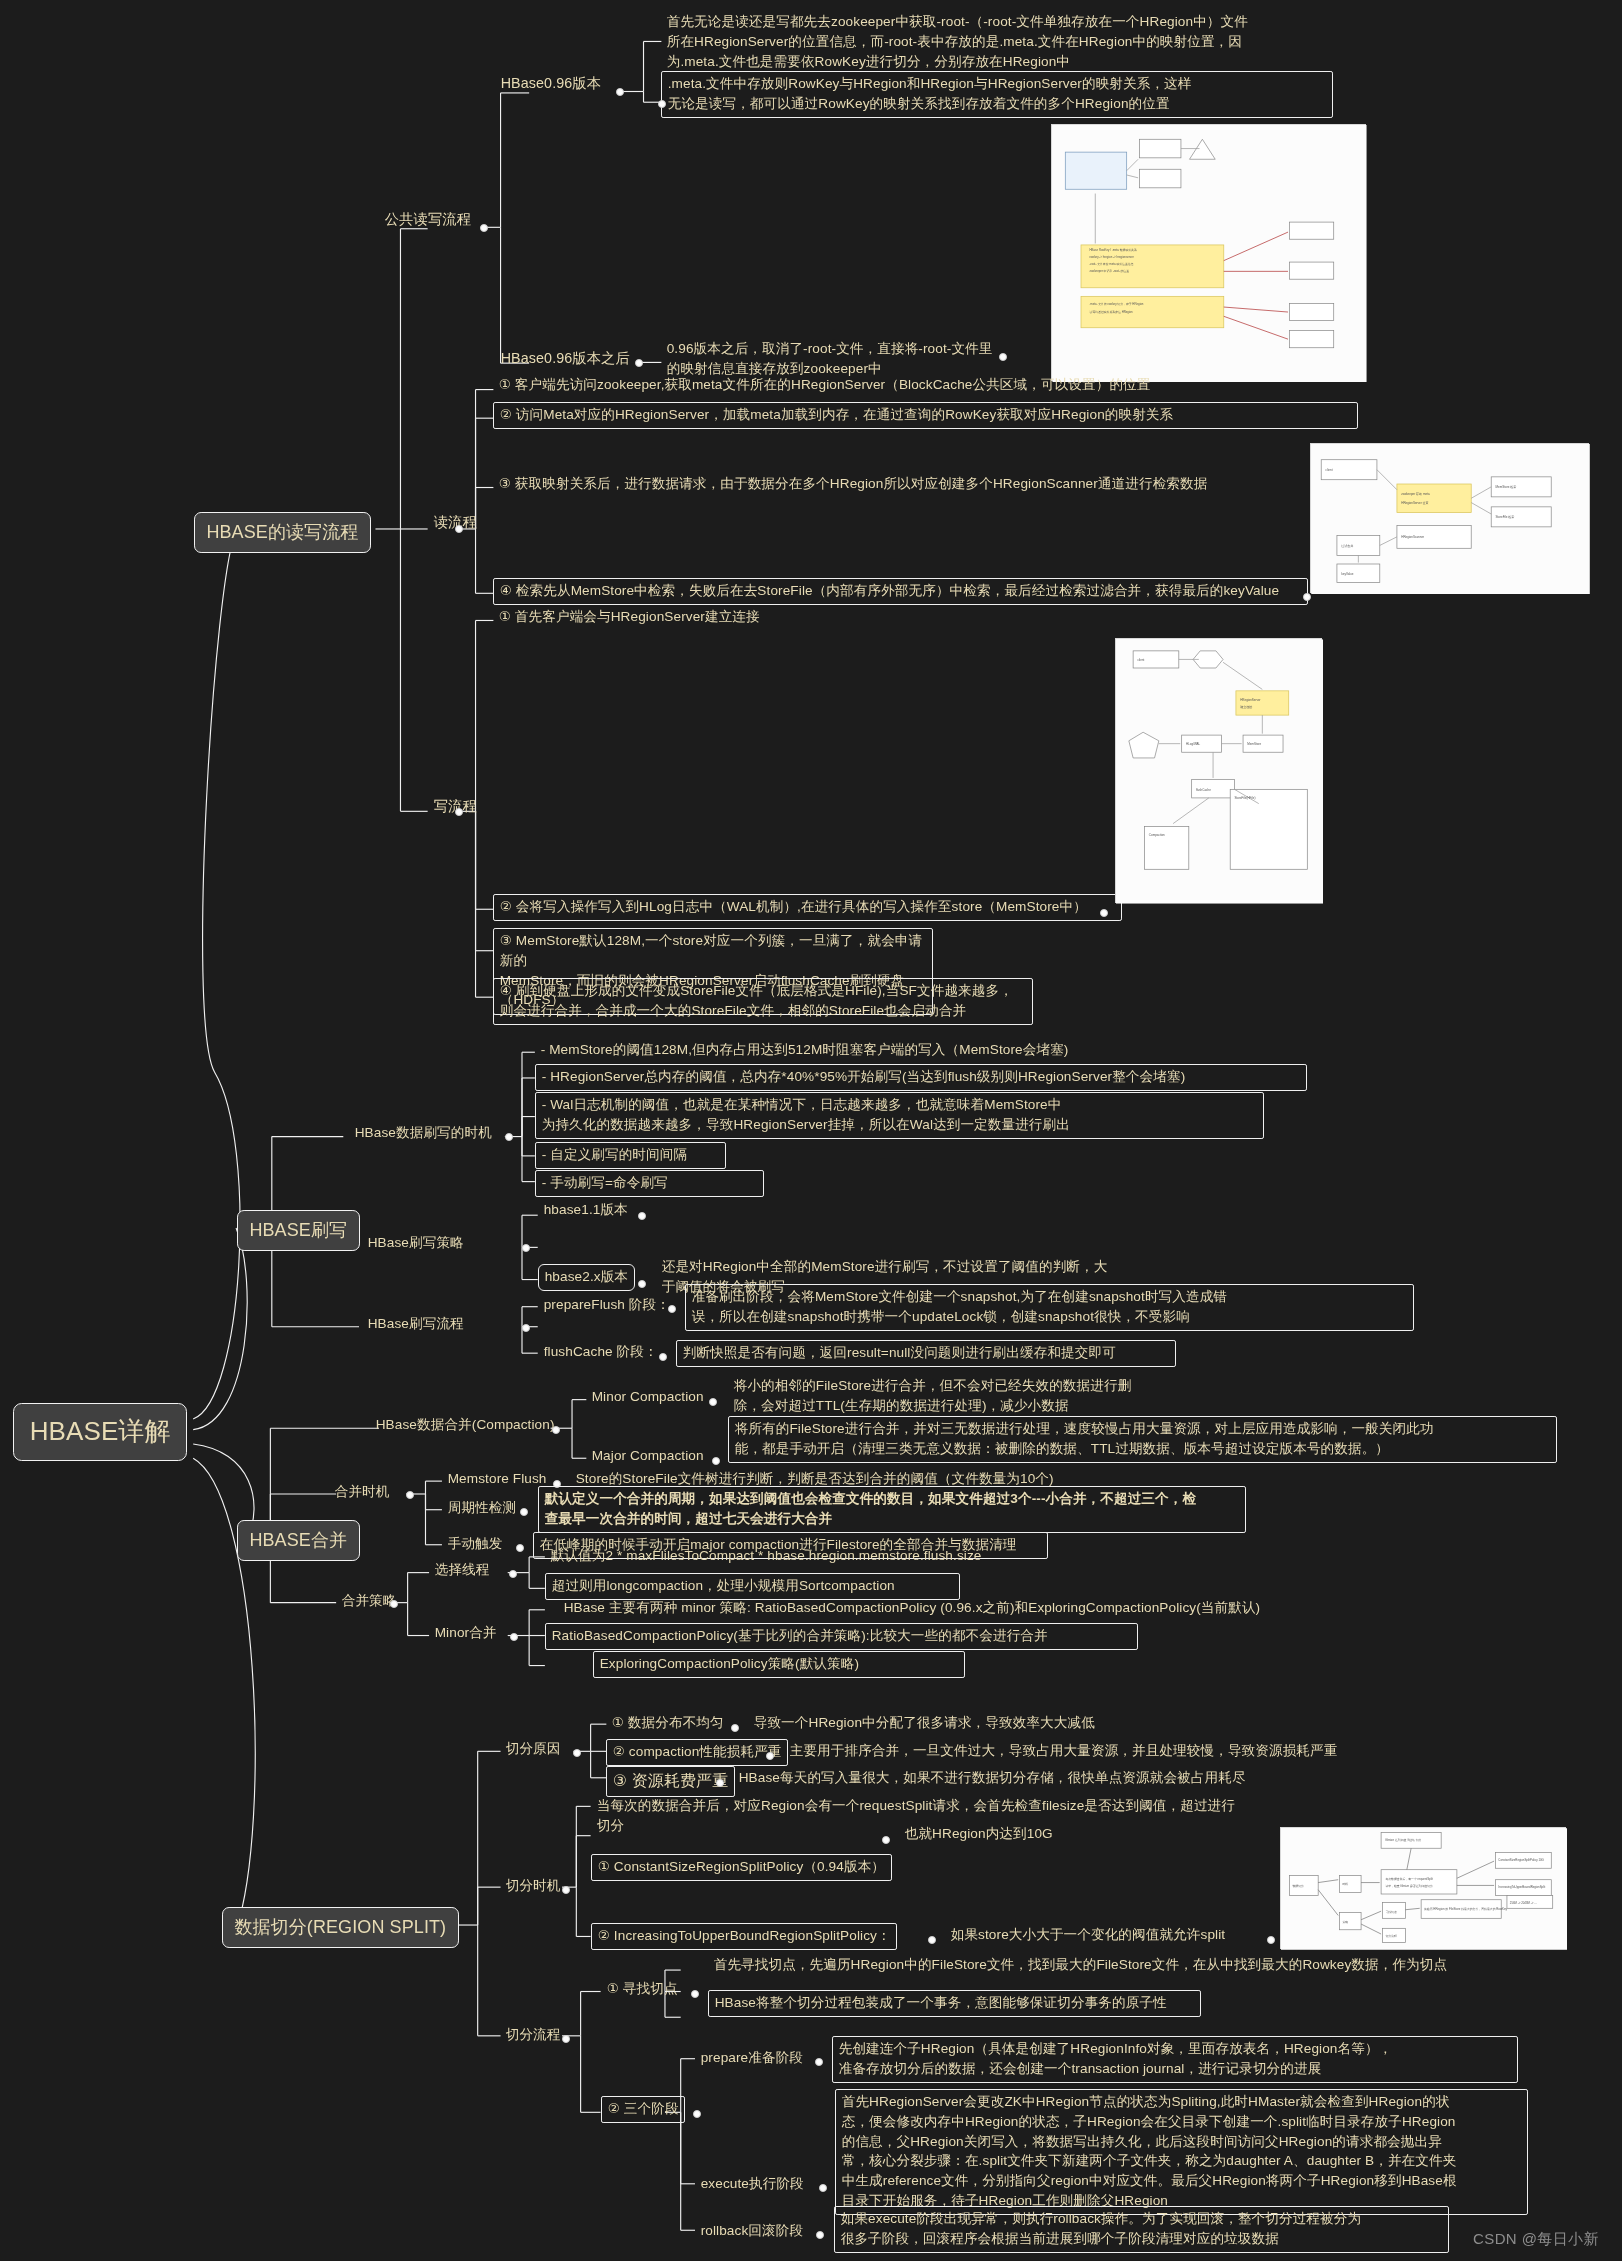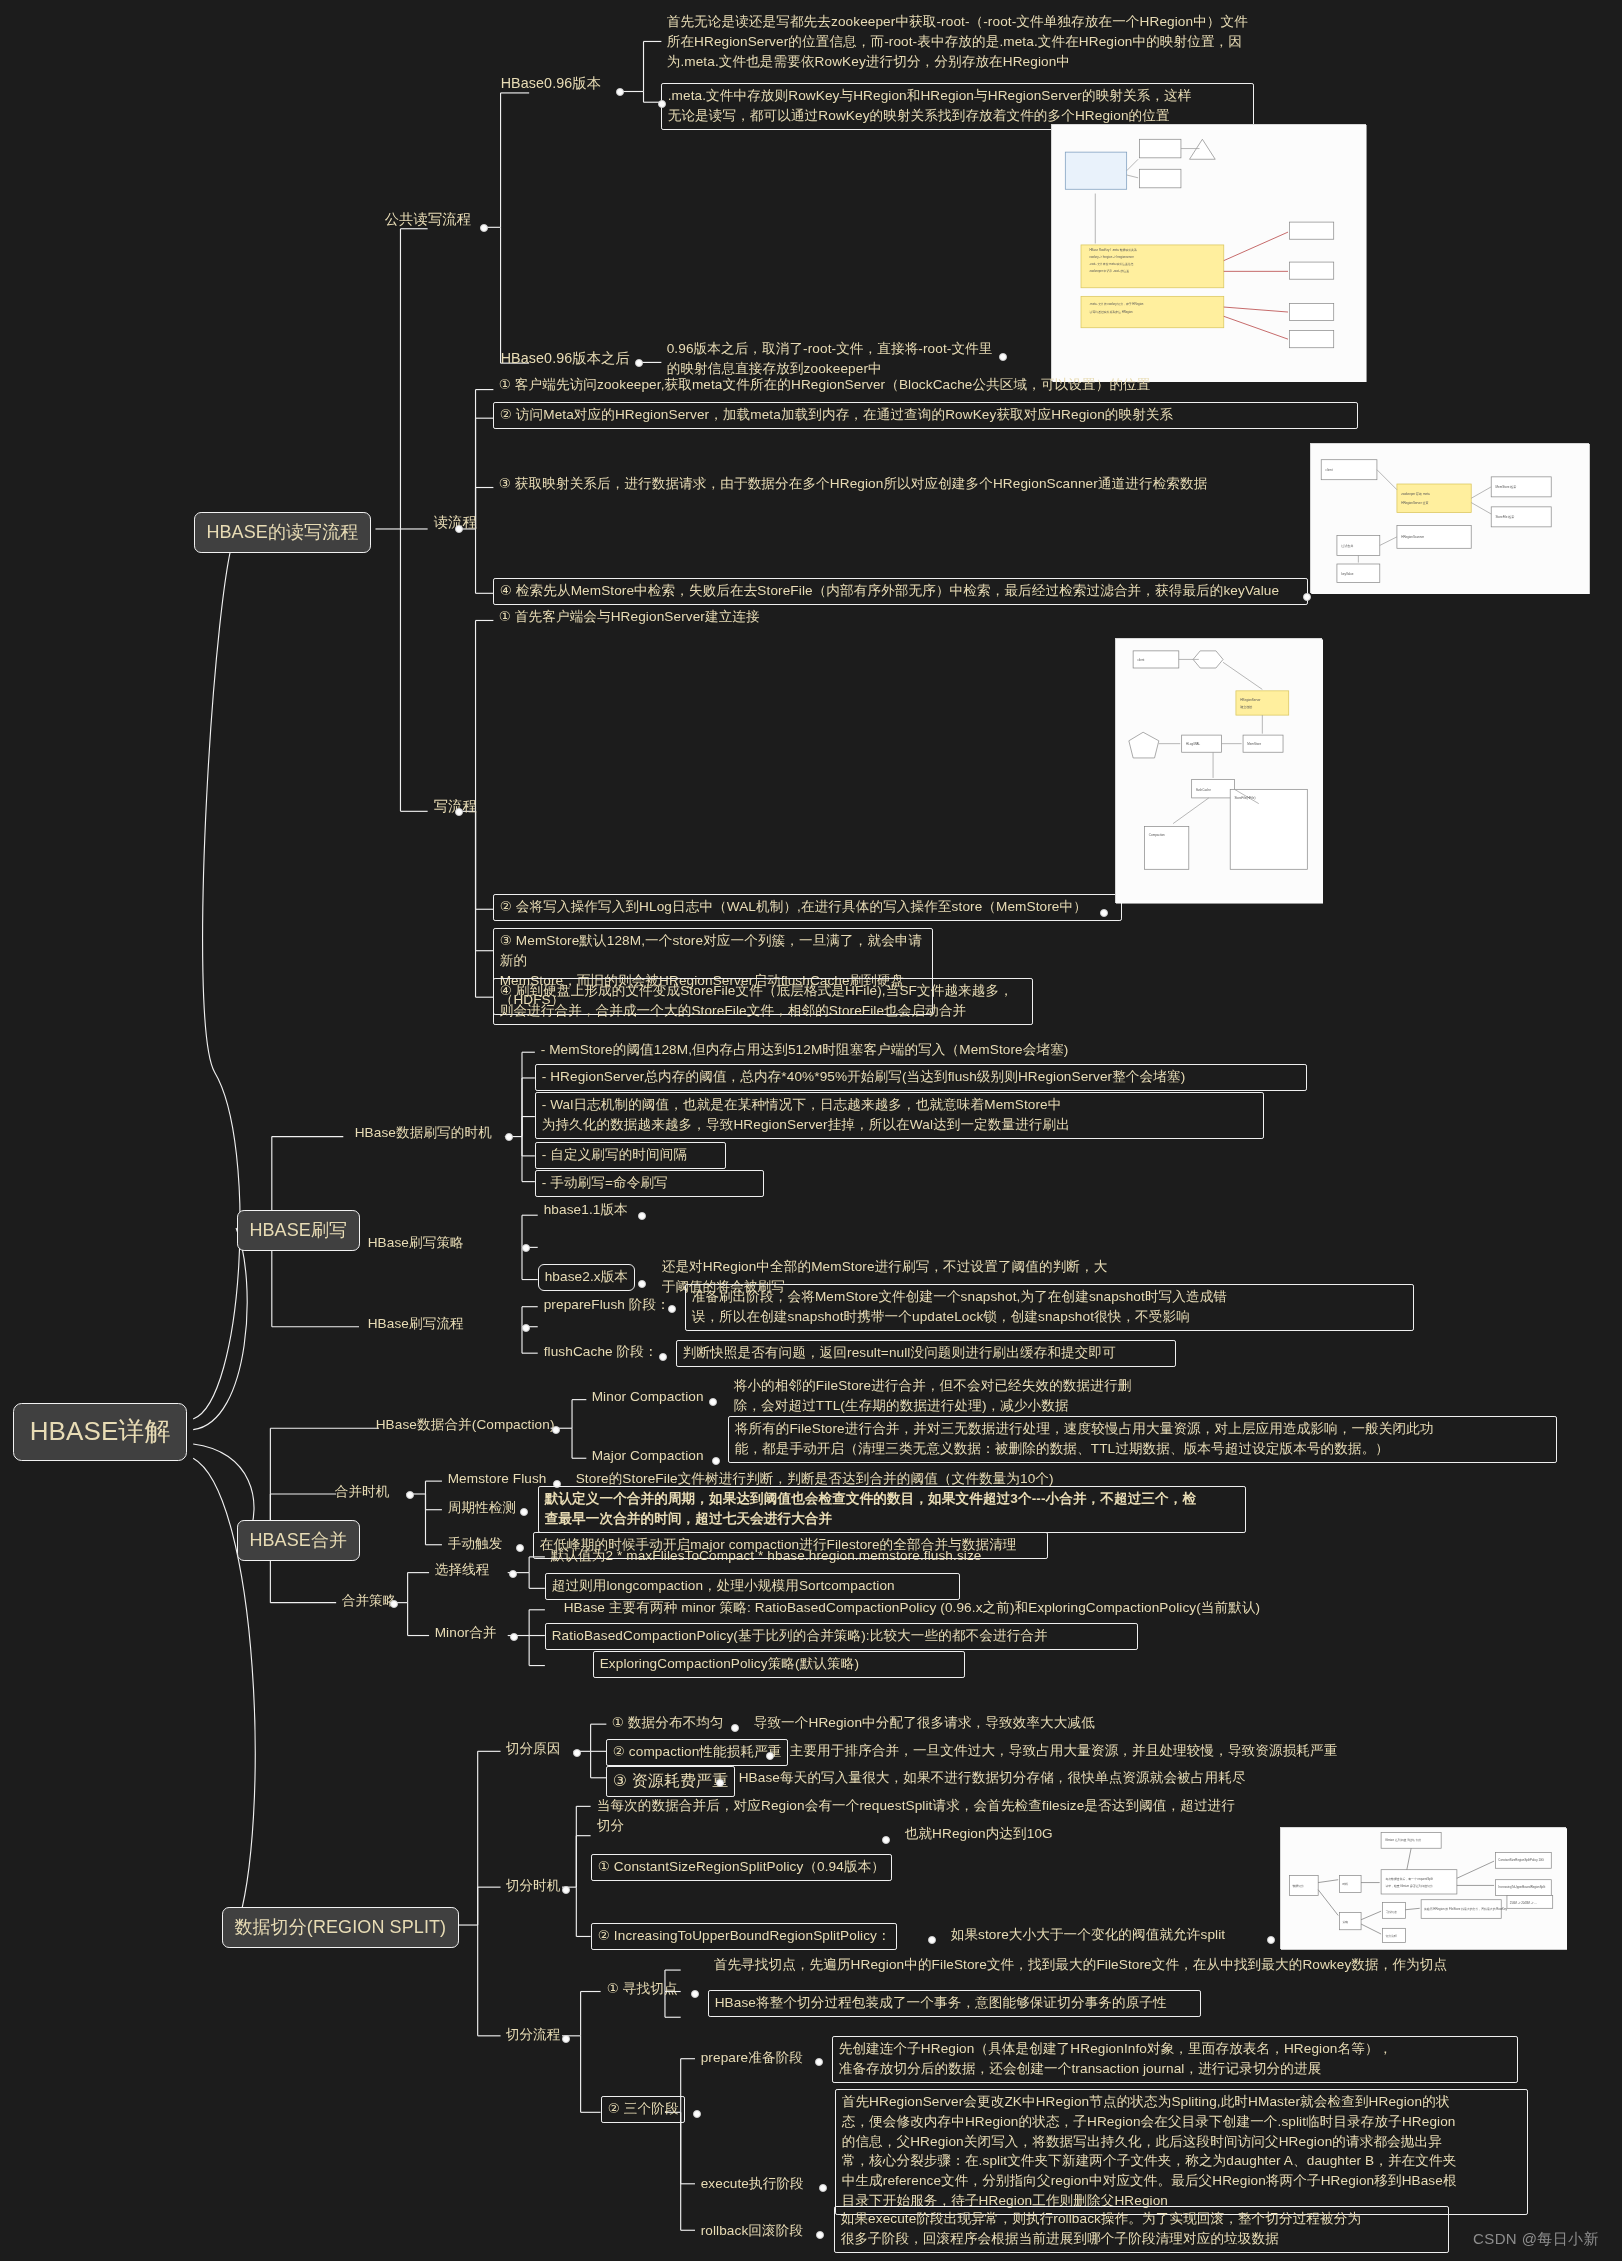--- a/index.html
+++ b/index.html
@@ -244,21 +244,21 @@
   <div class="node txt" style="left:379px; top:207px; font-size:14.3px;">公共读写流程</div>
   <div class="dot" style="left:480px; top:224px;"></div>
 
   <div class="node txt" style="left:495px; top:71px; font-size:14.3px;">HBase0.96版本</div>
   <div class="dot" style="left:616px; top:88px;"></div>
 
   <div class="node txt" style="left:661px; top:10px; width:729px;">首先无论是读还是写都先去zookeeper中获取-root-（-root-文件单独存放在一个HRegion中）文件
 所在HRegionServer的位置信息，而-root-表中存放的是.meta.文件在HRegion中的映射位置，因
 为.meta.文件也是需要依RowKey进行切分，分别存放在HRegion中</div>
 
-  <div class="node txt box" style="left:661px; top:83px; width:593px;">.meta.文件中存放则RowKey与HRegion和HRegion与HRegionServer的映射关系，这样
+  <div class="node txt box" style="left:661px; top:71px; width:672px;">.meta.文件中存放则RowKey与HRegion和HRegion与HRegionServer的映射关系，这样
 无论是读写，都可以通过RowKey的映射关系找到存放着文件的多个HRegion的位置</div>
   <div class="dot" style="left:658px; top:100px;"></div>
 
   <div class="node txt" style="left:495px; top:346px; font-size:14.3px;">HBase0.96版本之后</div>
   <div class="dot" style="left:635px; top:359px;"></div>
 
   <div class="node txt" style="left:661px; top:337px; width:458px;">0.96版本之后，取消了-root-文件，直接将-root-文件里
 的映射信息直接存放到zookeeper中</div>
   <div class="dot" style="left:999px; top:353px;"></div>
 

